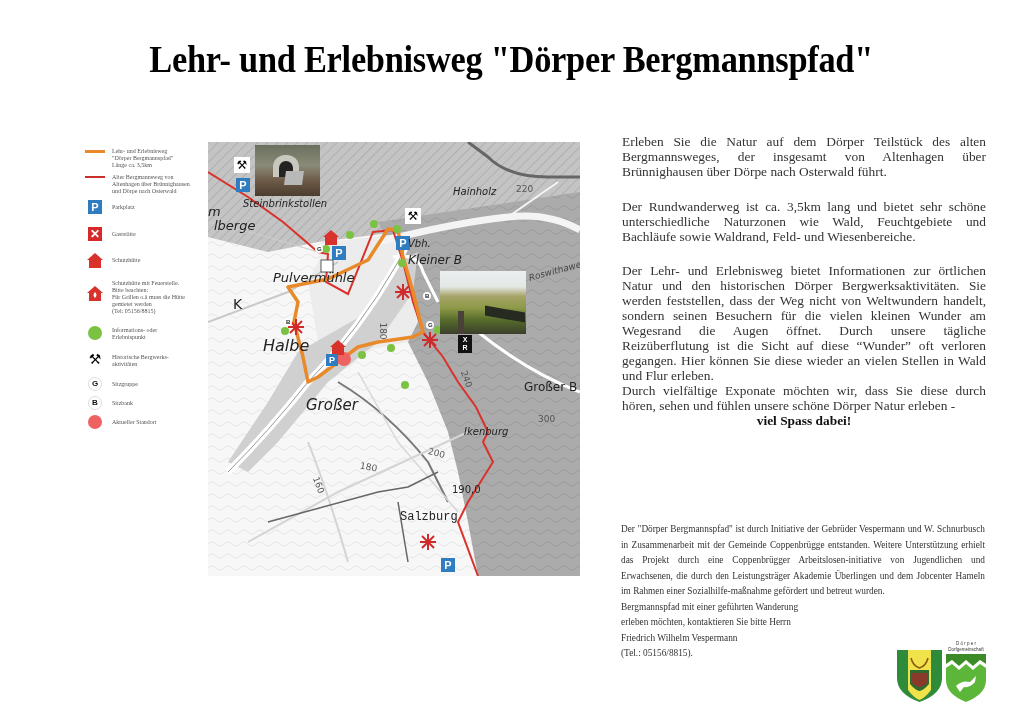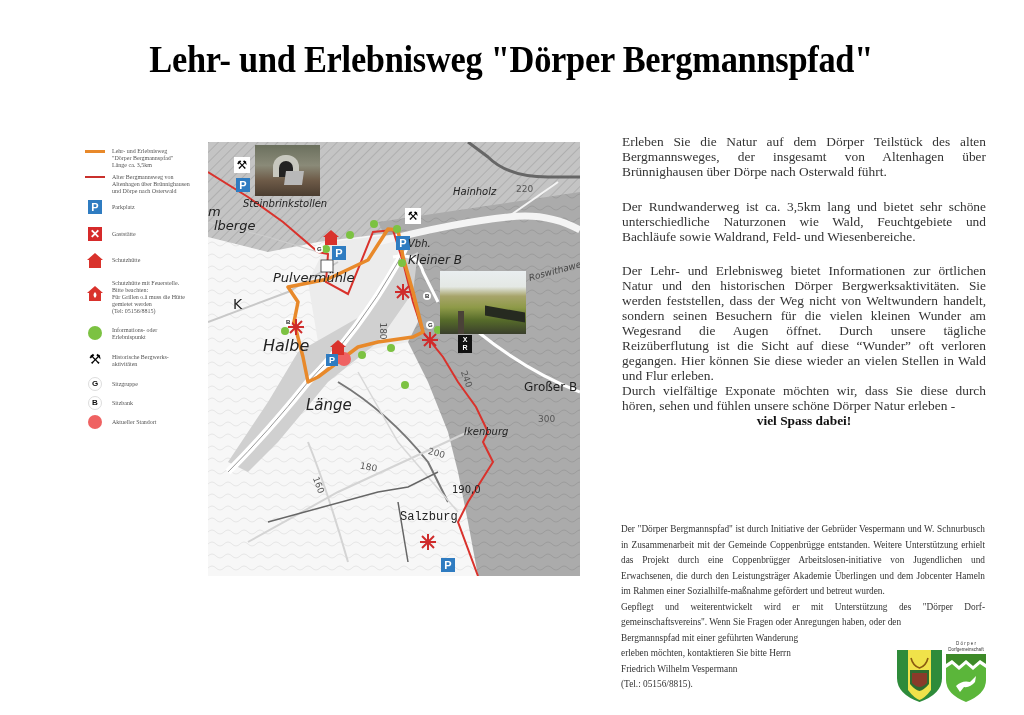--- a/index.html
+++ b/index.html
@@ -271,21 +271,21 @@
   <div class="map-label" style="left:35px; top:56px; font-size:10px;">Steinbrinkstollen</div>
   <div class="map-label" style="left:0px; top:62px; font-size:13px;">m</div>
   <div class="map-label" style="left:-2px; top:76px; font-size:13px;margin-left:8px;">lberge</div>
   <div class="map-label" style="left:245px; top:44px; font-size:10px;">Hainholz</div>
   <div class="map-label" style="left:308px; top:42px; font-size:9px; font-style:normal; color:#555;">220</div>
   <div class="map-label" style="left:200px; top:96px; font-size:10px;">Vbh.</div>
   <div class="map-label" style="left:200px; top:111px; font-size:12px;">Kleiner B</div>
   <div class="map-label" style="left:65px; top:128px; font-size:13px;">Pulvermühle</div>
   <div class="map-label" style="left:25px; top:154px; font-size:14px; font-style:normal;">K</div>
   <div class="map-label" style="left:47px; top:194px; font-size:16px;margin-left:8px;">Halbe</div>
-  <div class="map-label" style="left:98px; top:254px; font-size:15px;">Länge</div>
+  <div class="map-label" style="left:98px; top:254px; font-size:15px;">Großer</div>
   <div class="map-label" style="left:166px; top:184px; font-size:9px; font-style:normal; color:#555; transform:rotate(90deg);">180</div>
   <div class="map-label" style="left:152px; top:320px; font-size:9px; font-style:normal; color:#555; transform:rotate(10deg);">180</div>
   <div class="map-label" style="left:102px; top:338px; font-size:9px; font-style:normal; color:#555; transform:rotate(70deg);">160</div>
   <div class="map-label" style="left:250px; top:232px; font-size:9px; font-style:normal; color:#555; transform:rotate(70deg);">240</div>
   <div class="map-label" style="left:220px; top:306px; font-size:9px; font-style:normal; color:#555; transform:rotate(15deg);">200</div>
   <div class="map-label" style="left:256px; top:284px; font-size:10px;">Ikenburg</div>
   <div class="map-label" style="left:316px; top:238px; font-size:12px; font-style:normal;text-align:right;">Großer B</div>
   <div class="map-label" style="left:320px; top:124px; font-size:9px; color:#444; transform:rotate(-15deg);">Roswithawe</div>
   <div class="map-label" style="left:244px; top:342px; font-size:10px; font-style:normal;">190,0</div>
   <div class="map-label" style="left:192px; top:368px; font-size:12px; font-style:normal;font-family:Liberation Mono, monospace;">Salzburg</div>
@@ -297,21 +297,20 @@
   <div class="gap"></div>
   <p>Der Rundwanderweg ist ca. 3,5km lang und bietet sehr schöne unterschiedliche Naturzonen wie Wald, Feuchtgebiete und Bachläufe sowie Waldrand, Feld- und Wiesenbereiche.</p>
   <div class="gap"></div>
   <p>Der Lehr- und Erlebnisweg bietet Informationen zur örtlichen Natur und den historischen Dörper Bergwerksaktivitäten. Sie werden feststellen, dass der Weg nicht von Weltwundern handelt, sondern seinen Besuchern für die vielen kleinen Wunder am Wegesrand die Augen öffnet. Durch unsere tägliche Reizüberflutung ist die Sicht auf diese “Wunder” oft verloren gegangen. Hier können Sie diese wieder an vielen Stellen in Wald und Flur erleben.</p>
   <p>Durch vielfältige Exponate  möchten wir, dass Sie diese durch hören, sehen und fühlen unsere schöne Dörper Natur erleben -</p>
   <p class="center-bold">viel Spass dabei!</p>
 </div>
 
 <div class="credits">
   <p>Der "Dörper Bergmannspfad" ist durch Initiative der Gebrüder Vespermann und W. Schnurbusch in Zusammenarbeit mit der Gemeinde Coppenbrügge entstanden. Weitere Unterstützung erhielt das Projekt durch eine Coppenbrügger Arbeitslosen-initiative von Jugendlichen und Erwachsenen, die durch den Leistungsträger Akademie Überlingen und dem Jobcenter Hameln im Rahmen einer Sozialhilfe-maßnahme gefördert und betreut wurden.</p>
-  <p>Gepflegt und weiterentwickelt wird er mit Unterstützung des "Dörper Dorf-gemeinschaftsvereins". Wenn Sie Fragen oder Anregungen haben, oder den</p>
   <p class="left">Bergmannspfad mit einer geführten Wanderung</p>
   <p class="left">erleben möchten, kontaktieren Sie bitte Herrn</p>
   <p class="left">Friedrich Wilhelm Vespermann</p>
   <p class="left">(Tel.: 05156/8815).</p>
 </div>
 
 <svg class="crest" style="left:897px; top:650px;" width="45" height="52" viewBox="0 0 45 52">
   <path d="M0 0 H45 V28 Q45 44 22.5 52 Q0 44 0 28 Z" fill="#2e8b3a"></path>
   <path d="M11 0 H34 V40 Q28 48 22.5 50 Q17 48 11 40 Z" fill="#f0e24a"></path>
   <path d="M13 20 H32 V34 Q27 40 22.5 41 Q18 40 13 34 Z" fill="#2e6b30"></path>

